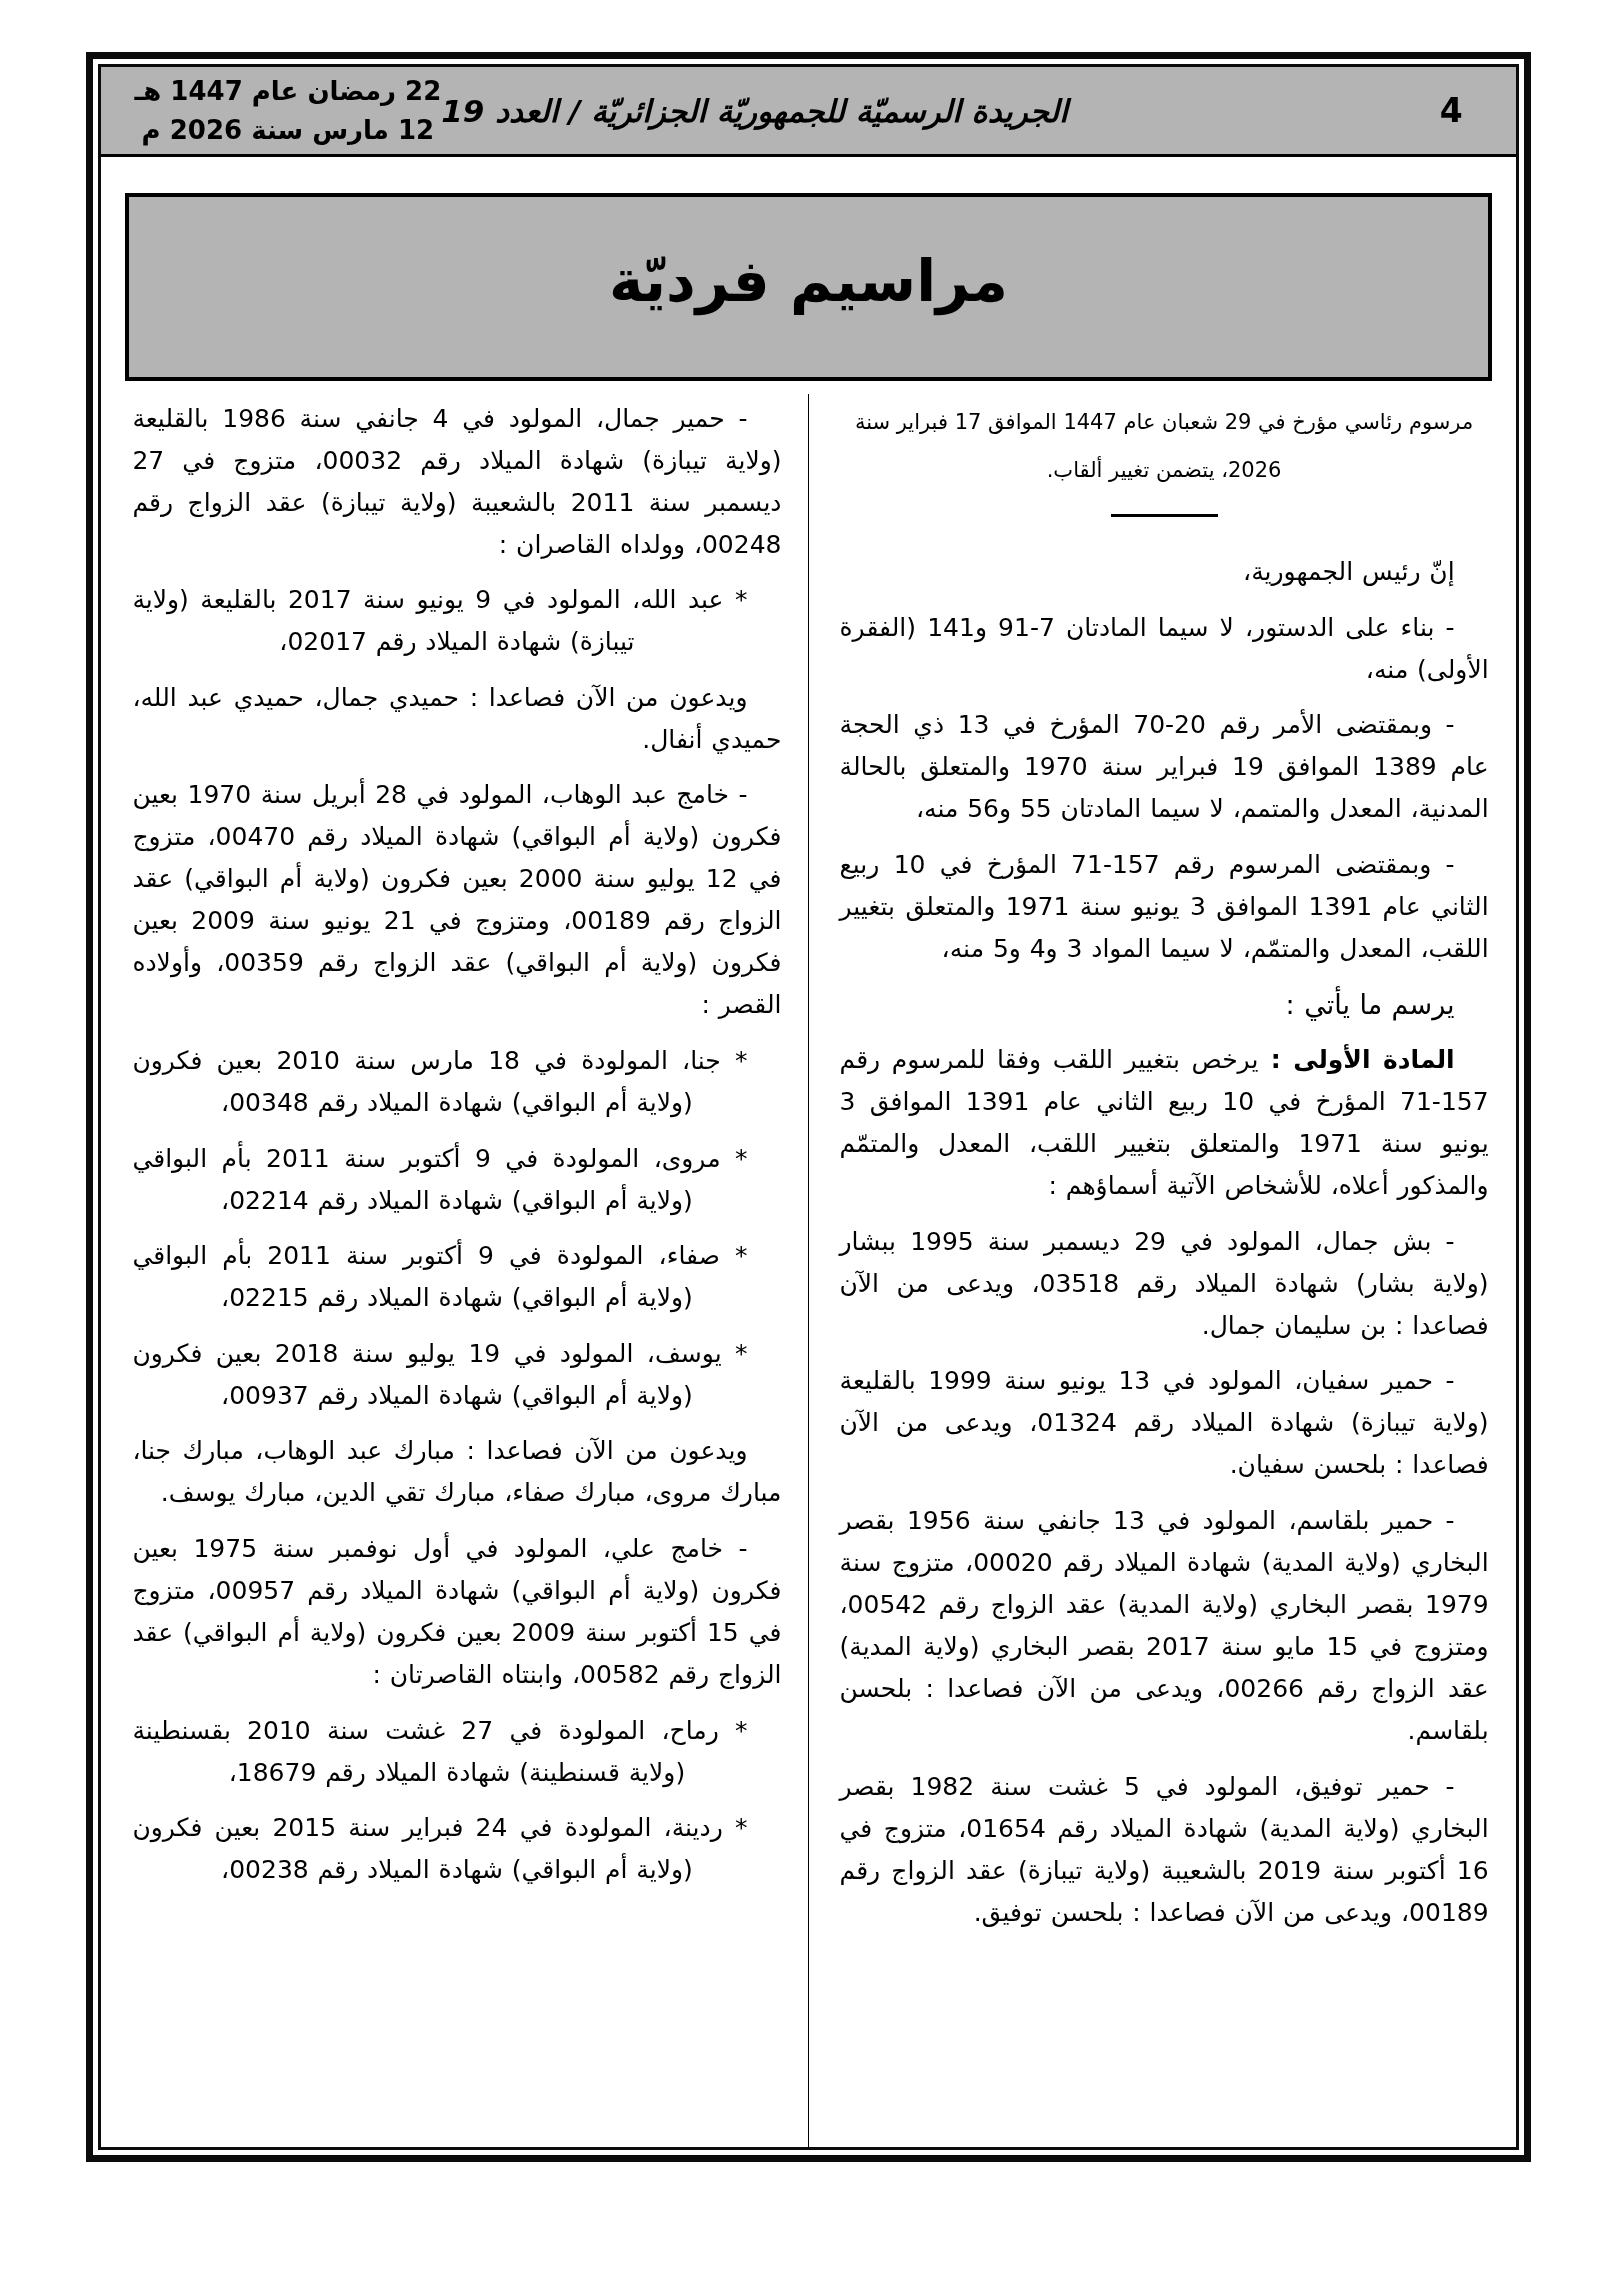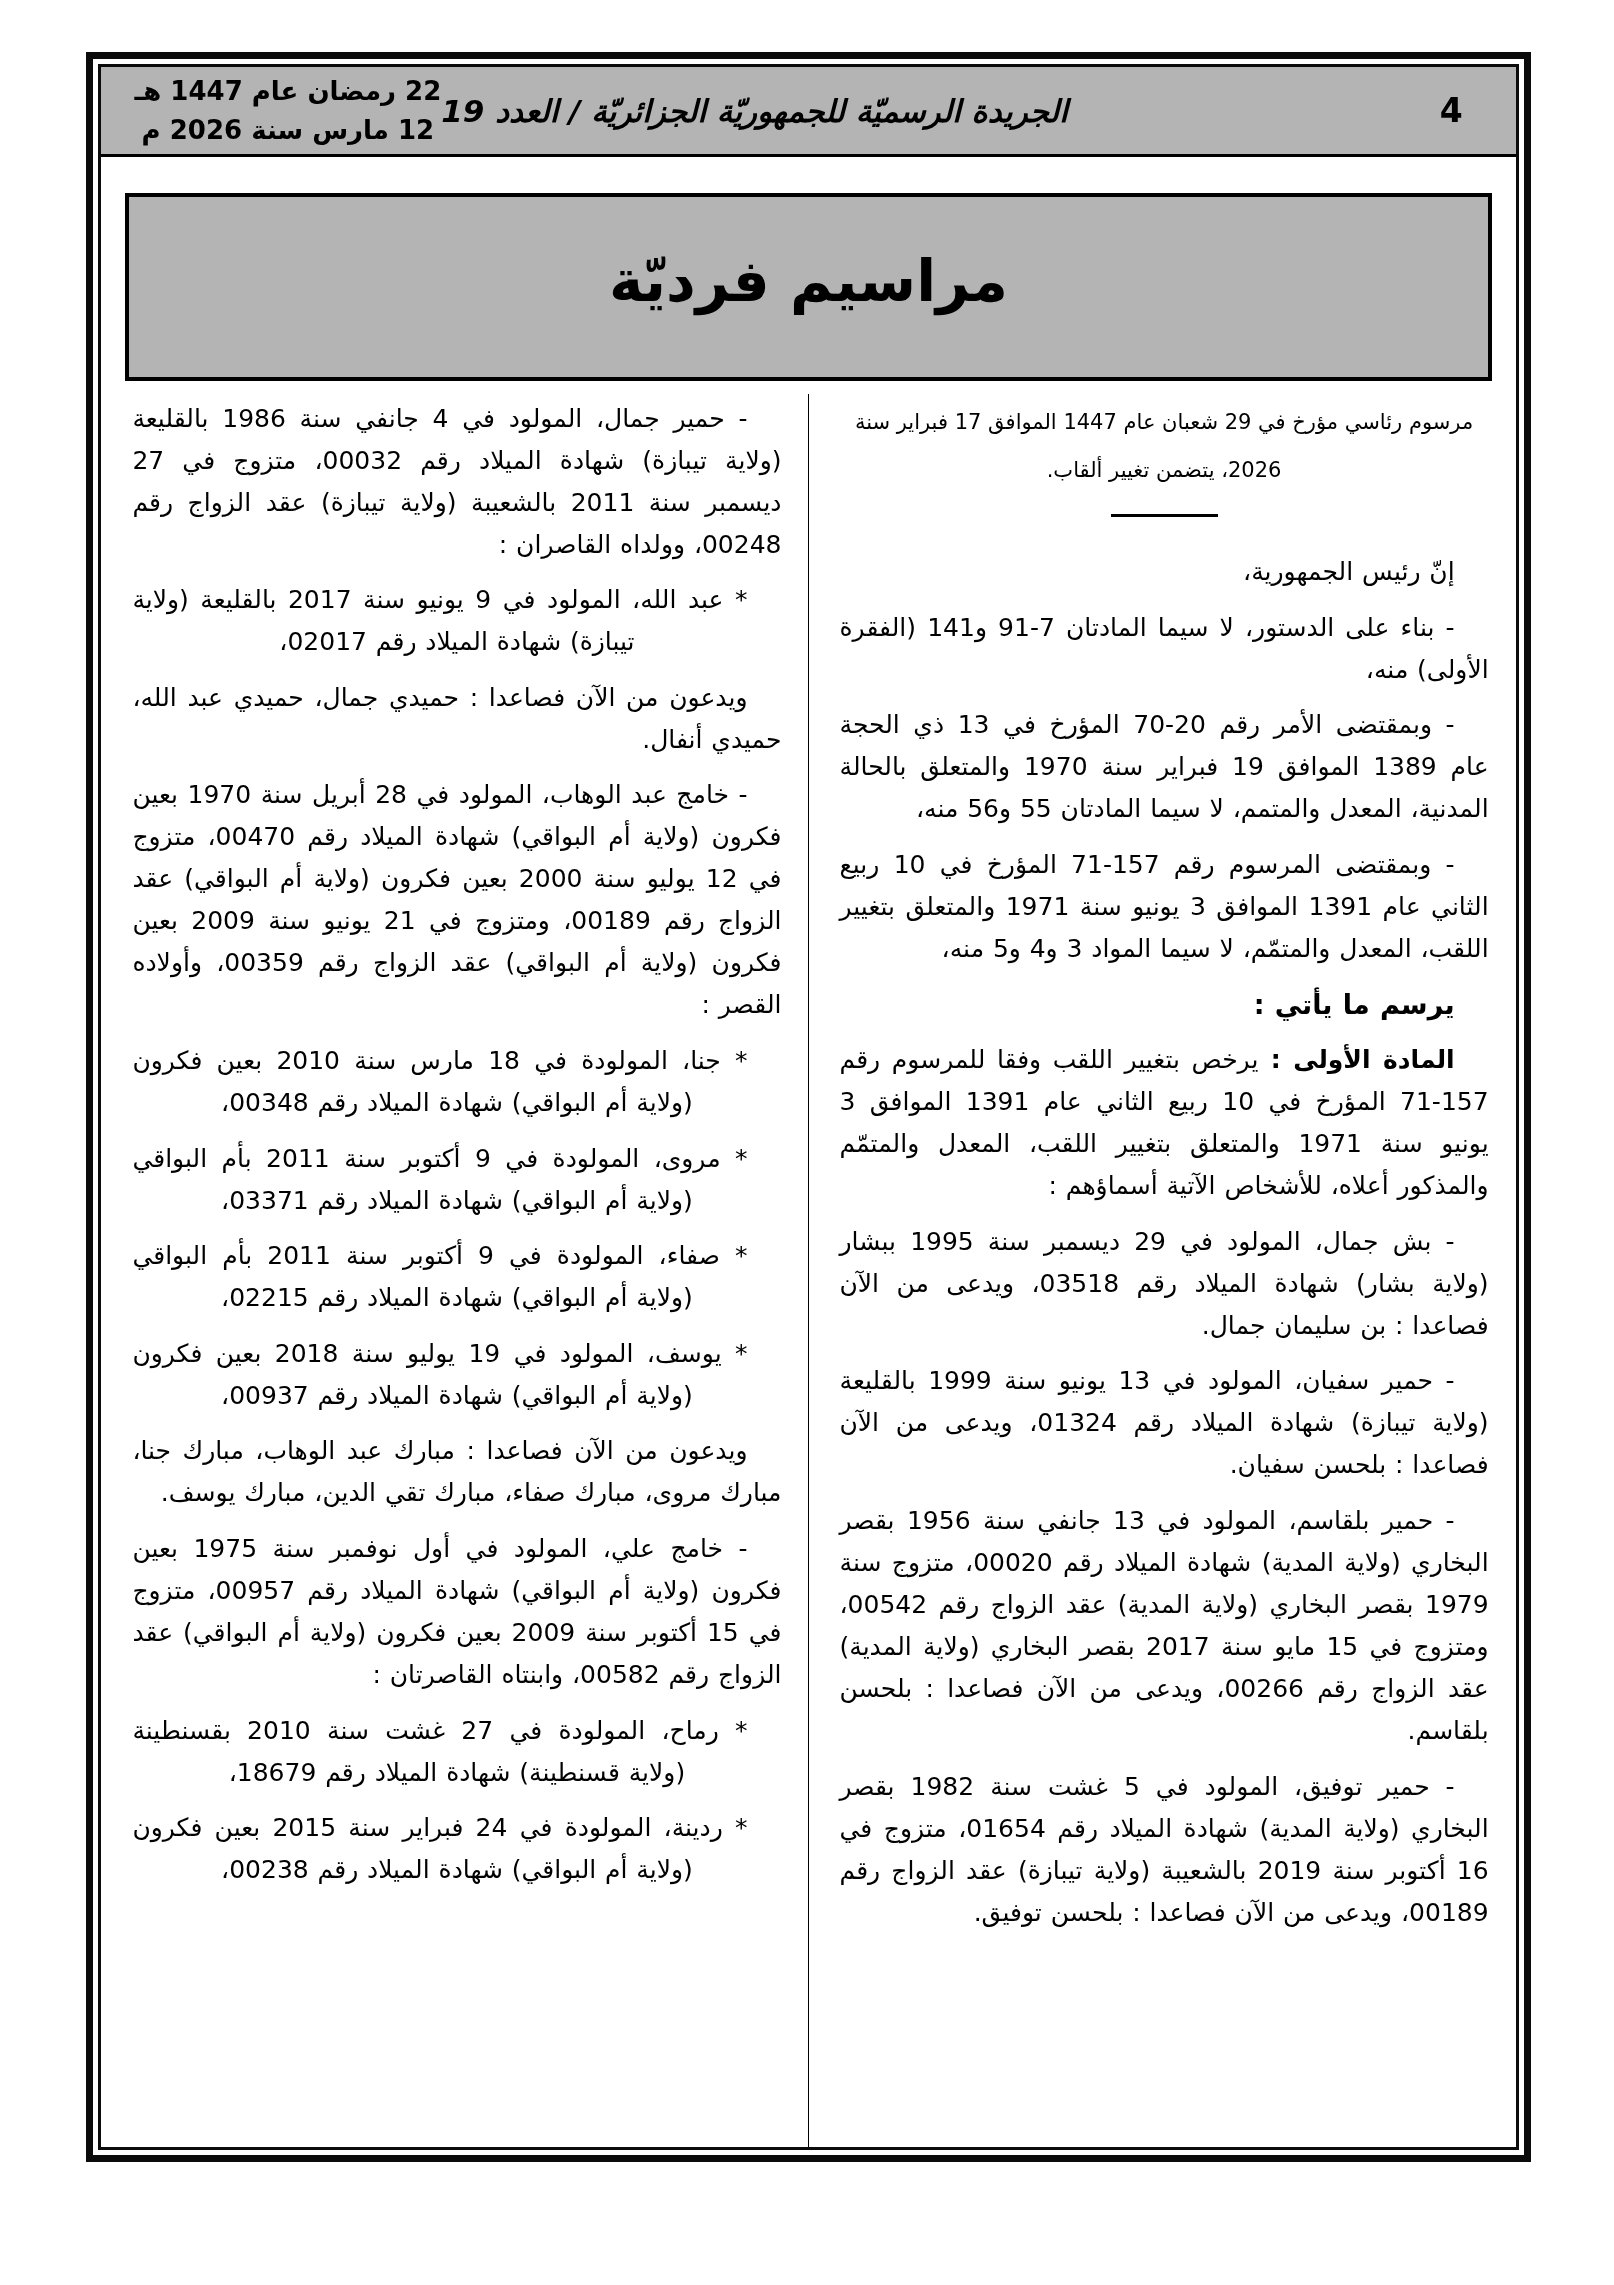--- a/index.html
+++ b/index.html
@@ -38,21 +38,21 @@
   }
   .decree-title{
     font-size:21px;line-height:48px;font-weight:normal;text-align:center;margin:0 0 20px;
   }
   .title-rule{width:107px;height:3.6px;background:#000;margin:3.6px auto 34px;}
   p.para{
     font-size:25px;line-height:42px;margin:0 0 13.6px;text-align:justify;
     text-indent:34px;word-spacing:0.9px;
   }
   p.para.star{text-align-last:center;}
-  p.para.bold-line{font-weight:bold;font-size:27px;}
+  p.para.bold-line{font-weight:normal;font-size:27px;}
   .lead{font-weight:bold;}
 </style>
 </head>
 <body>
 
 <div class="frame">
   <div class="frame-inner">
 
     <div class="header-band">
       <div class="page-number">4</div>
@@ -87,21 +87,21 @@
           </div>
       </div>
 
       <div class="col col-left">
         <div>
             <p class="para">- حمير جمال، المولود في 4 جانفي سنة 1986 بالقليعة (ولاية تيبازة) شهادة الميلاد رقم 00032، متزوج في 27 ديسمبر سنة 2011 بالشعيبة (ولاية تيبازة) عقد الزواج رقم 00248، وولداه القاصران :</p>
             <p class="para star">* عبد الله، المولود في 9 يونيو سنة 2017 بالقليعة (ولاية تيبازة) شهادة الميلاد رقم 02017،</p>
             <p class="para">ويدعون من الآن فصاعدا : حميدي جمال، حميدي عبد الله، حميدي أنفال.</p>
             <p class="para">- خامج عبد الوهاب، المولود في 28 أبريل سنة 1970 بعين فكرون (ولاية أم البواقي) شهادة الميلاد رقم 00470، متزوج في 12 يوليو سنة 2000 بعين فكرون (ولاية أم البواقي) عقد الزواج رقم 00189، ومتزوج في 21 يونيو سنة 2009 بعين فكرون (ولاية أم البواقي) عقد الزواج رقم 00359، وأولاده القصر :</p>
             <p class="para star">* جنا، المولودة في 18 مارس سنة 2010 بعين فكرون (ولاية أم البواقي) شهادة الميلاد رقم 00348،</p>
-            <p class="para star">* مروى، المولودة في 9 أكتوبر سنة 2011 بأم البواقي (ولاية أم البواقي) شهادة الميلاد رقم 03371،</p>
+            <p class="para star">* مروى، المولودة في 9 أكتوبر سنة 2011 بأم البواقي (ولاية أم البواقي) شهادة الميلاد رقم 02214،</p>
             <p class="para star">* صفاء، المولودة في 9 أكتوبر سنة 2011 بأم البواقي (ولاية أم البواقي) شهادة الميلاد رقم 02215،</p>
             <p class="para star">* يوسف، المولود في 19 يوليو سنة 2018 بعين فكرون (ولاية أم البواقي) شهادة الميلاد رقم 00937،</p>
             <p class="para">ويدعون من الآن فصاعدا : مبارك عبد الوهاب، مبارك جنا، مبارك مروى، مبارك صفاء، مبارك تقي الدين، مبارك يوسف.</p>
             <p class="para">- خامج علي، المولود في أول نوفمبر سنة 1975 بعين فكرون (ولاية أم البواقي) شهادة الميلاد رقم 00957، متزوج في 15 أكتوبر سنة 2009 بعين فكرون (ولاية أم البواقي) عقد الزواج رقم 00582، وابنتاه القاصرتان :</p>
             <p class="para star">* رماح، المولودة في 27 غشت سنة 2010 بقسنطينة (ولاية قسنطينة) شهادة الميلاد رقم 18679،</p>
             <p class="para star">* ردينة، المولودة في 24 فبراير سنة 2015 بعين فكرون (ولاية أم البواقي) شهادة الميلاد رقم 00238،</p>
           </div>
       </div>
     </div>
 

